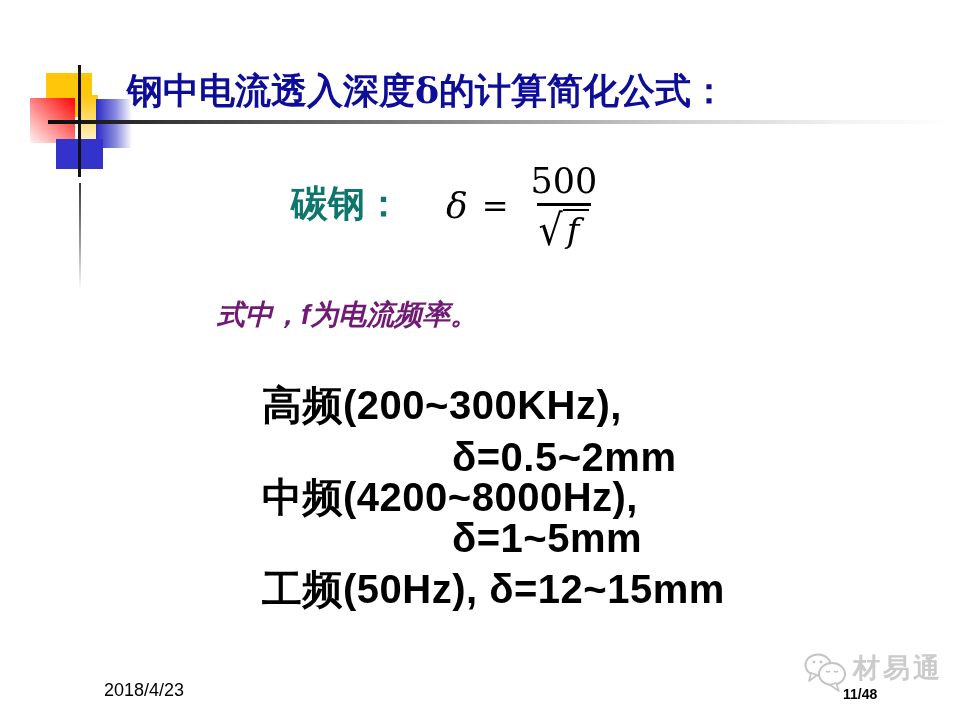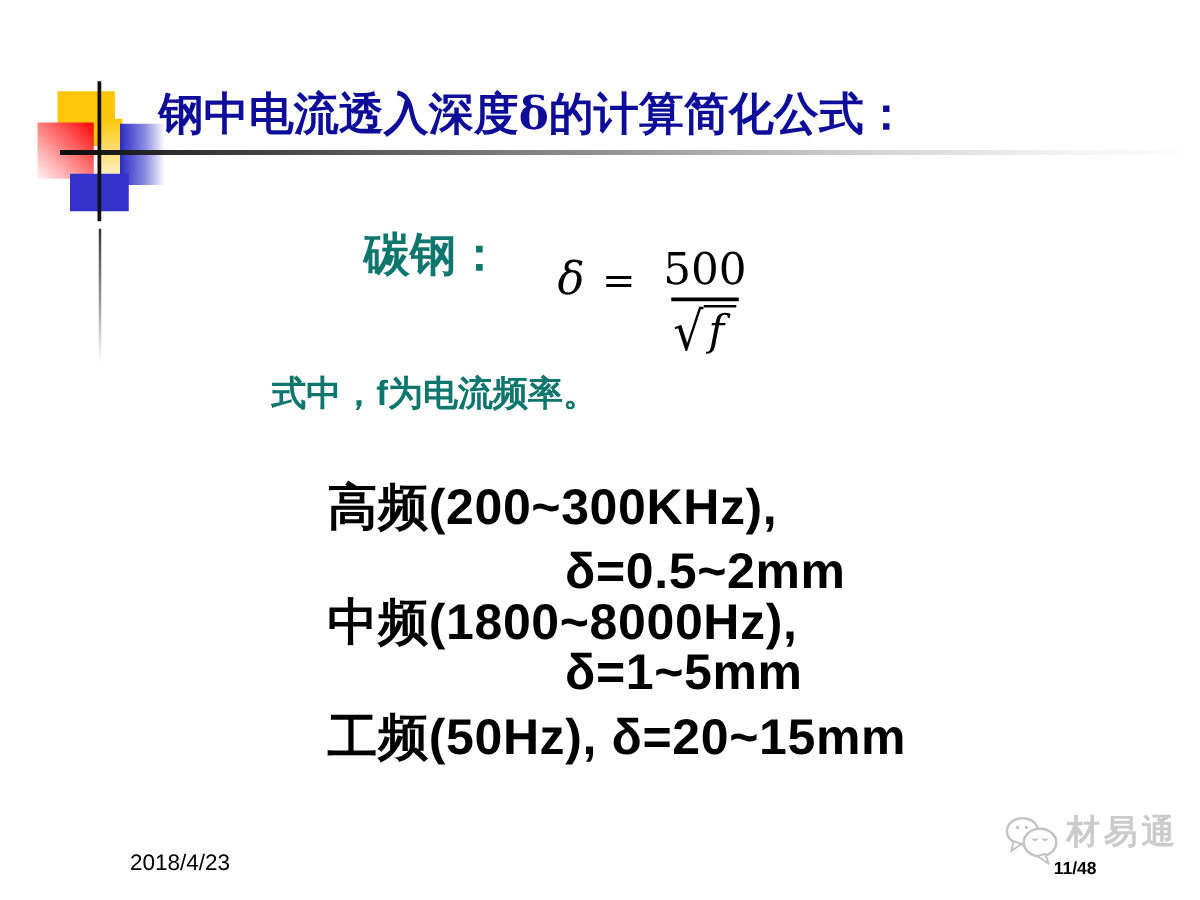--- a/index.html
+++ b/index.html
@@ -38,21 +38,21 @@
     left:291px;top:179px;font-size:37px;font-weight:700;color:#0f766e;
     font-family:"DejaVu Serif","Liberation Serif",serif;white-space:nowrap;
   }
   .formula{
     left:446px;top:163px;display:flex;align-items:center;color:#000;
     font-family:"DejaVu Serif","Liberation Serif",serif;
   }
   .formula .lhs{font-style:italic;font-size:36px;line-height:1;}
   .formula .eq{font-size:32px;margin:0 12px 0 14px;line-height:1;}
   .formula .frac{display:inline-flex;flex-direction:column;align-items:center;}
-  .formula .num{font-size:35px;line-height:1.05;padding:0 10px 3px 10px;margin-top:35px;}
+  .formula .num{font-size:35px;line-height:1.05;padding:0 10px 3px 10px;}
   .formula .den{display:flex;align-items:flex-start;border-top:3px solid #000;padding:3px 2px 0 2px;}
   .formula .radical{font-size:38px;line-height:1;transform:scaleY(1.12);transform-origin:top;}
   .formula .rad-var{font-style:italic;font-size:34px;line-height:1.1;border-top:2.5px solid #000;padding:1px 10px 0 4px;}
 
   
   .note-line{
     left:217px;top:296px;font-size:28px;font-weight:700;white-space:nowrap;
     font-family:"DejaVu Serif","Liberation Serif",serif;
   }
   .note-line .note-var{font-family:"Liberation Sans","DejaVu Sans",sans-serif;}
@@ -67,21 +67,21 @@
   .freq-3{left:262px;top:470px;}
   .freq-4{left:452px;top:516px;}
   .freq-5{left:262px;top:562px;}
 
   
   .footer-date{left:104px;top:680px;font-size:18px;color:#000;}
   .page-number{left:843px;top:686px;font-size:14px;color:#000;font-weight:600;}
   .watermark{left:803px;top:652px;display:flex;align-items:flex-start;}
   .watermark-text{
     color:#cbcbcb;font-size:27px;font-weight:700;letter-spacing:3px;margin-left:4px;line-height:1.2;
-    font-family:Liberation Mono, monospace;
+    font-family:Liberation Serif, serif;
   }
 </style>
 </head>
 <body>
 
 <div class="abs deco-yellow"></div>
 <div class="abs deco-yellow-tail"></div>
 <div class="abs deco-blue-grad"></div>
 <div class="abs deco-red"></div>
 <div class="abs deco-blue-solid"></div>
@@ -98,29 +98,29 @@
   <span class="eq">=</span>
   <span class="frac">
     <span class="num">500</span>
     <span class="den">
       <span class="radical">√</span>
       <span class="rad-var">f</span>
     </span>
   </span>
 </div>
 
-<div class="abs note-line" style="color:#0f766e;">
+<div class="abs note-line" style="color:#701a75;font-style:italic;">
   <span>式中，</span><span class="note-var">f</span><span>为电流频率。</span>
 </div>
 
 <div class="abs freq-line freq-1">高频(200~300KHz),</div>
 <div class="abs freq-line freq-2">δ=0.5~2mm</div>
-<div class="abs freq-line freq-3">中频(1800~8000Hz),</div>
+<div class="abs freq-line freq-3">中频(4200~8000Hz),</div>
 <div class="abs freq-line freq-4">δ=1~5mm</div>
-<div class="abs freq-line freq-5">工频(50Hz), δ=20~15mm</div>
+<div class="abs freq-line freq-5">工频(50Hz), δ=12~15mm</div>
 
 <div class="abs footer-date">2018/4/23</div>
 
 <div class="abs watermark">
   <svg width="46" height="40" viewBox="0 0 46 40">
 
     <ellipse cx="15" cy="13" rx="12.5" ry="10.5" fill="#ffffff" stroke="#c4c4c4" stroke-width="2"></ellipse>
     <path d="M8 21 L6 29 L14 23 Z" fill="#ffffff" stroke="#c4c4c4" stroke-width="1.6" stroke-linejoin="round"></path>
     <circle cx="11" cy="10" r="1.4" fill="#c4c4c4"></circle>
     <circle cx="18" cy="10" r="1.4" fill="#c4c4c4"></circle>

